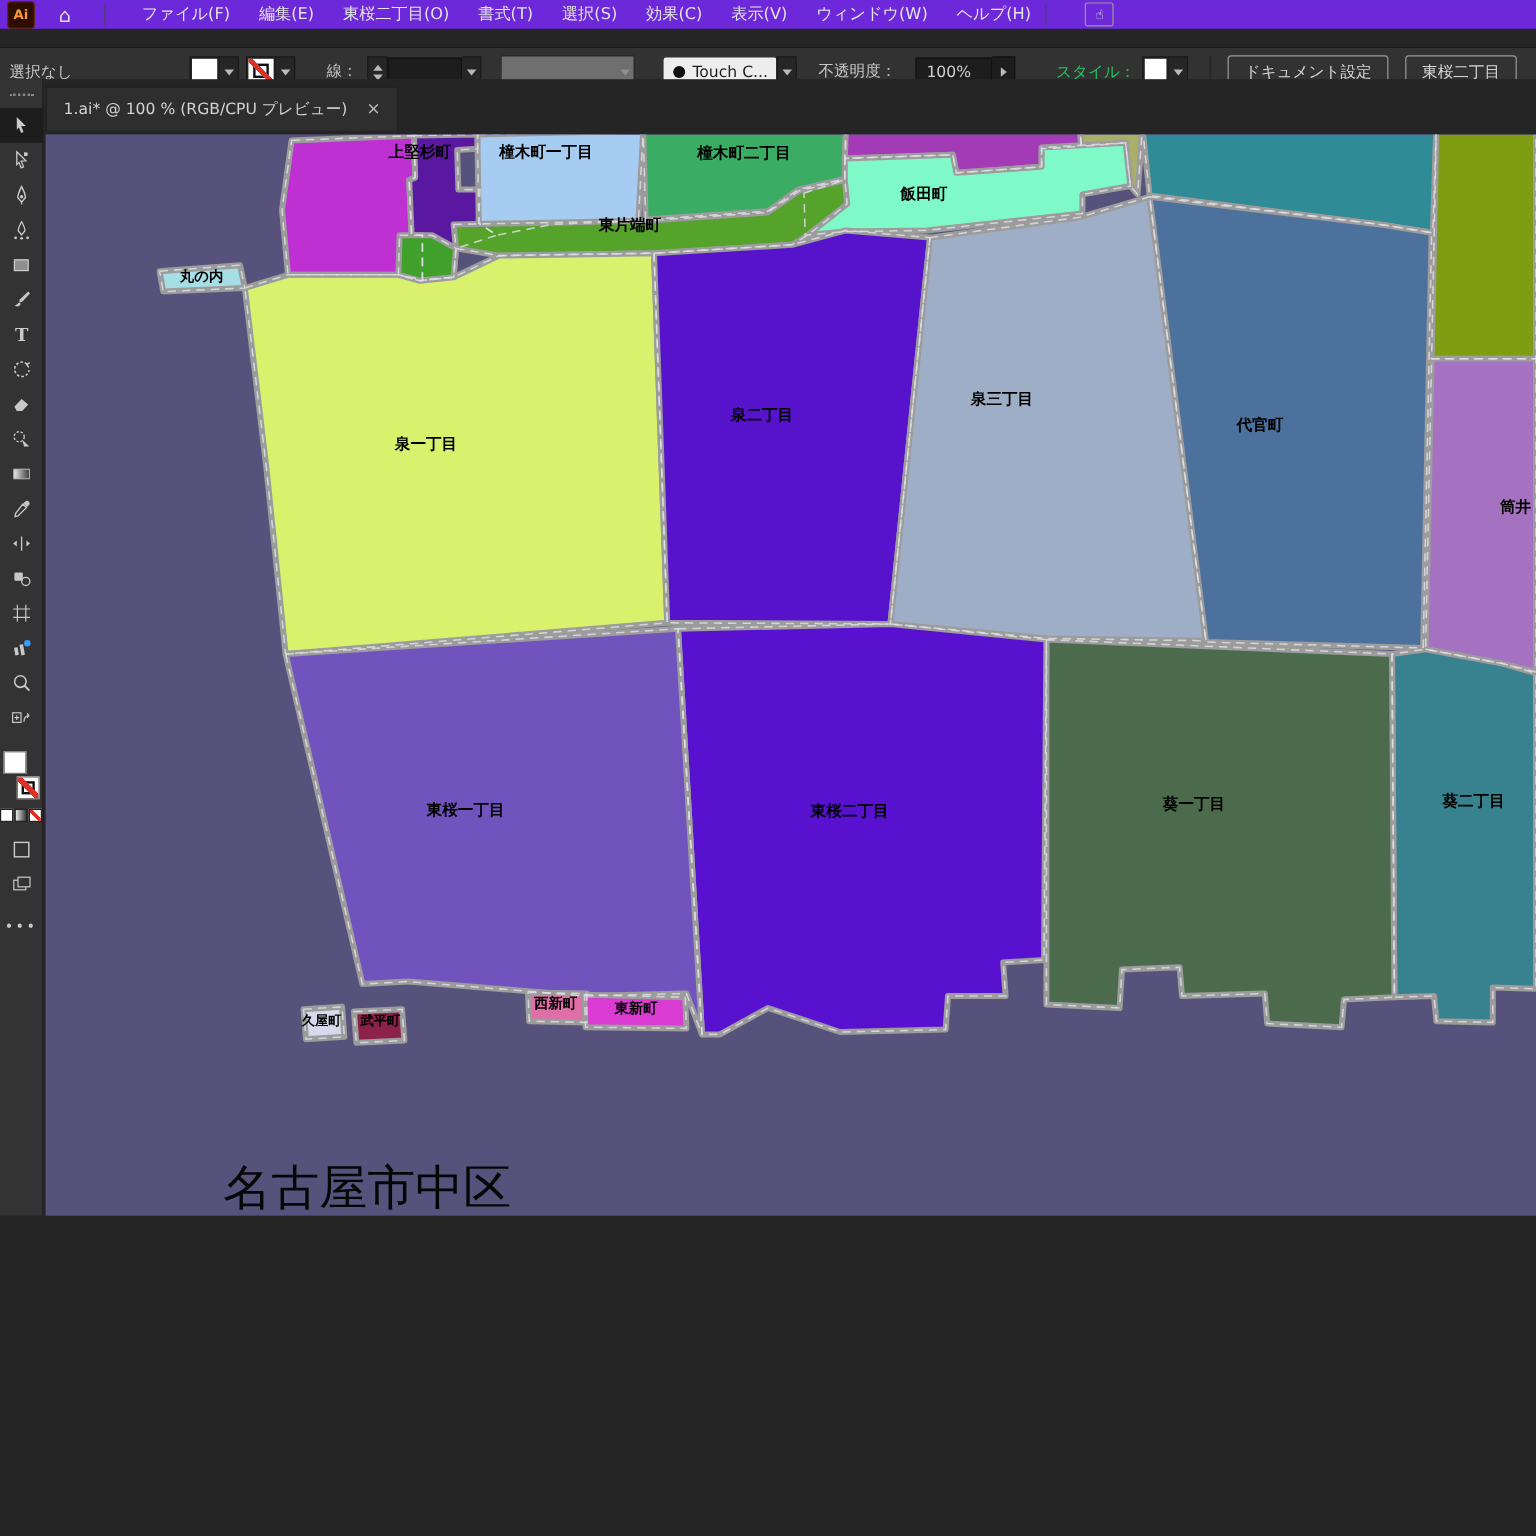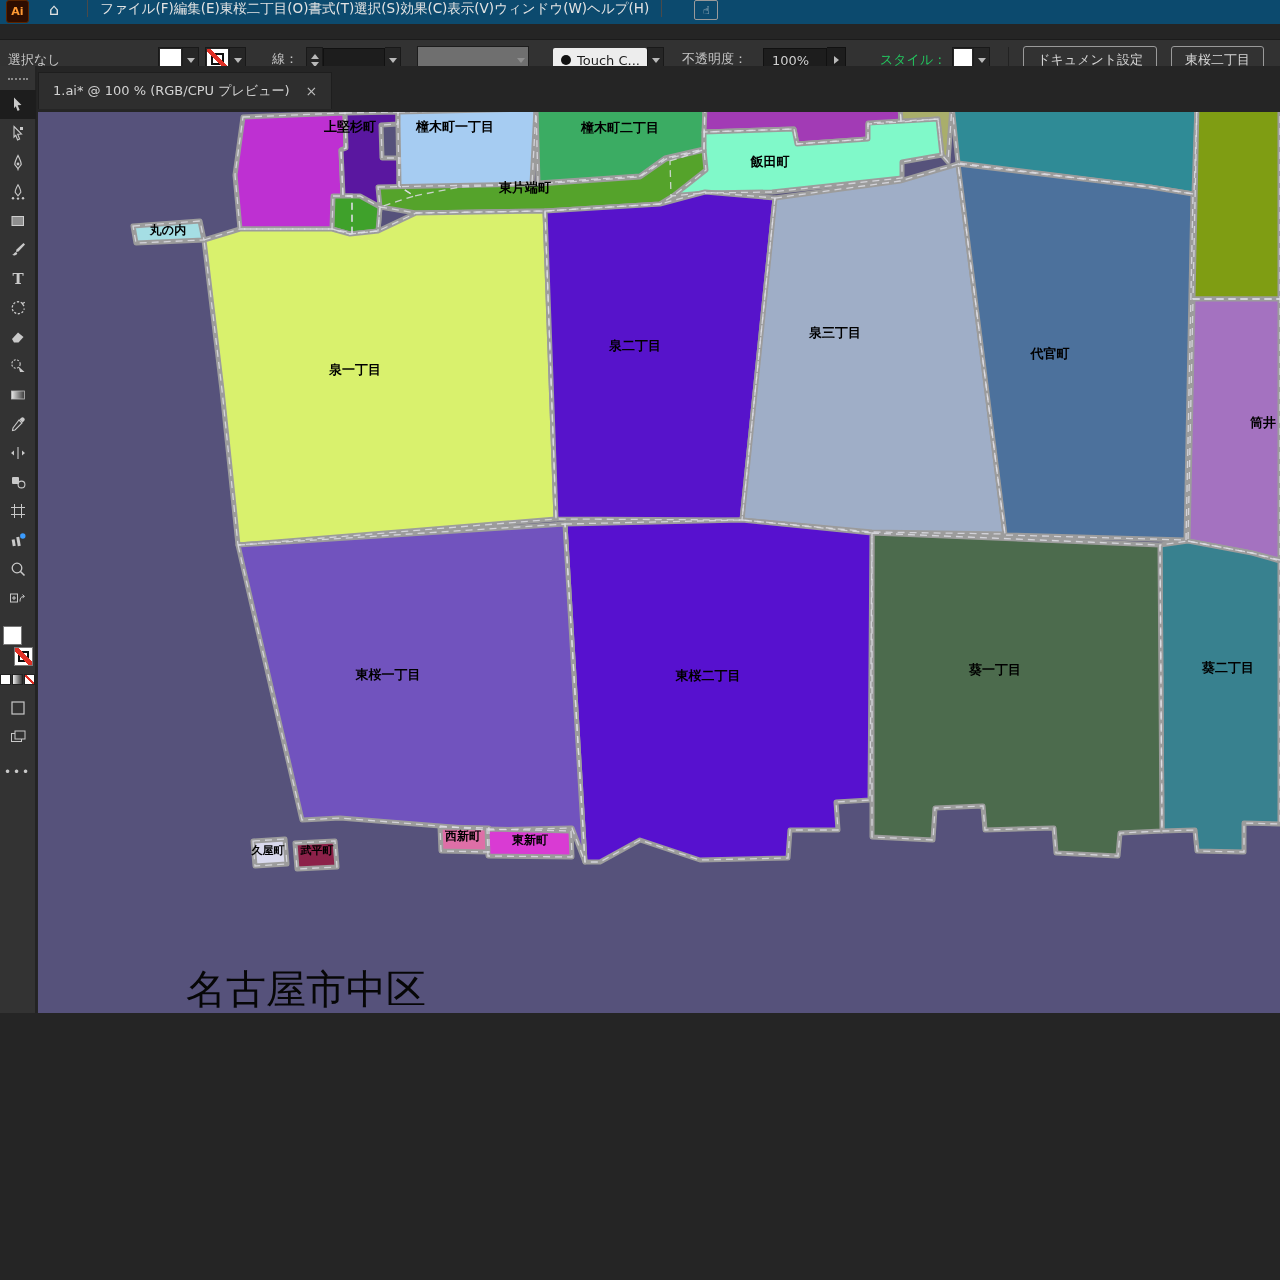--- a/index.html
+++ b/index.html
@@ -1,25 +1,25 @@
 <!DOCTYPE html>
 <html><head>
 <meta charset="utf-8">
 <style>
   html,body{margin:0;padding:0;background:#444;}
   .window{position:relative;width:1280px;height:1280px;background:#252525;overflow:hidden;
           font-family:"DejaVu Sans",sans-serif;-webkit-font-smoothing:antialiased;}
   
-  .menubar{position:absolute;left:0;top:0;width:1280px;height:24px;background:#0c4a6e;
-           display:flex;align-items:flex-start;font-size:13.5px;color:#e3e3e3;}
+  .menubar{position:absolute;left:0;top:0;width:1280px;height:24px;background:#6d28d9;
+           display:flex;align-items:center;font-size:13.5px;color:#e3e3e3;}
   .ai-logo{width:21px;height:21px;margin-left:6px;background:#2d0d00;border:1px solid #5c2500;border-radius:3px;
            color:#ff9a33;font-size:11px;font-weight:bold;display:flex;align-items:center;justify-content:center;}
   .home-icon{margin:0 16px 0 20px;font-size:16px;color:#e0e0e0;}
   .mb-sep{width:1px;height:17px;background:#4a4a4a;margin:0 12px;}
-  .menus{display:flex;}
+  .menus{display:flex;gap:24px;margin-left:18px;}
   .menus span{cursor:default;}
   .touch-ws{margin-left:20px;width:22px;height:18px;border:1px solid #9a9a9a;border-radius:2px;
             display:flex;align-items:center;justify-content:center;font-size:11px;color:#e3e3e3;}
   
   .controlbar{position:absolute;left:0;top:39px;width:1280px;height:42px;background:#323232;
               border-top:1px solid #1b1b1b;border-bottom:1px solid #1b1b1b;display:flex;align-items:center;
               font-size:13px;color:#c6c6c6;overflow:hidden;box-sizing:border-box;}
   .sel-status{margin-left:8px;width:150px;color:#c9c9c9;}
   .chipwrap{display:flex;align-items:stretch;height:24px;background:#262626;border:1px solid #191919;}
   .chip{width:21px;height:20px;margin:1px;background:#fff;position:relative;}

